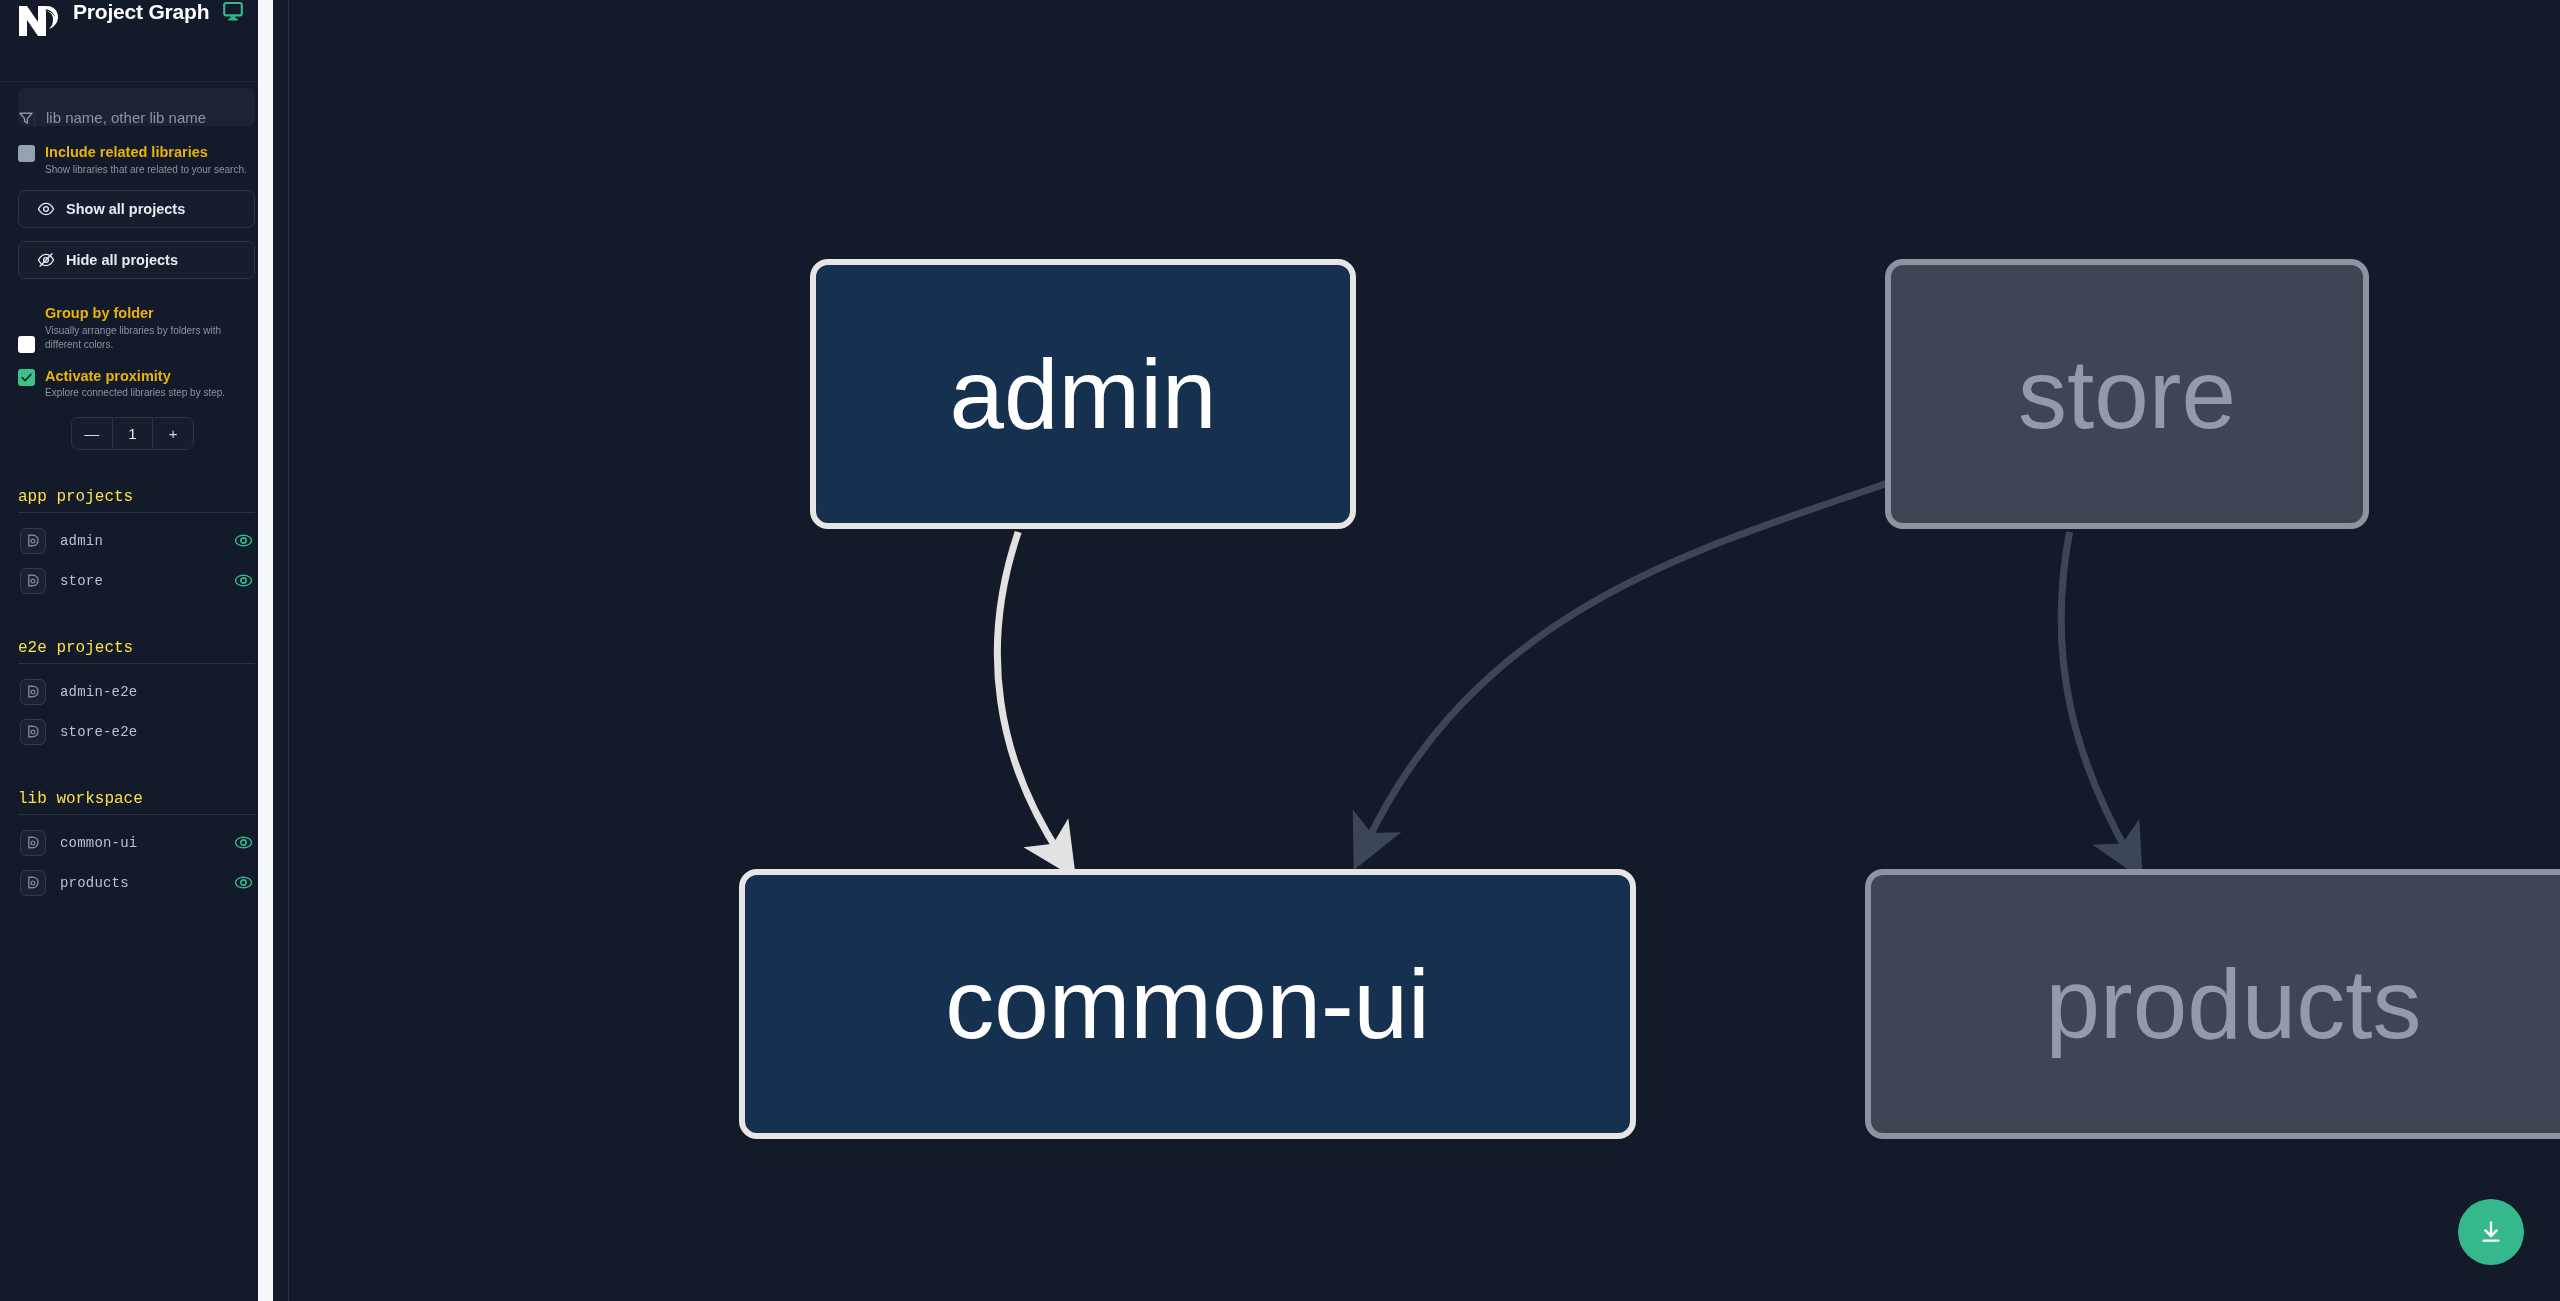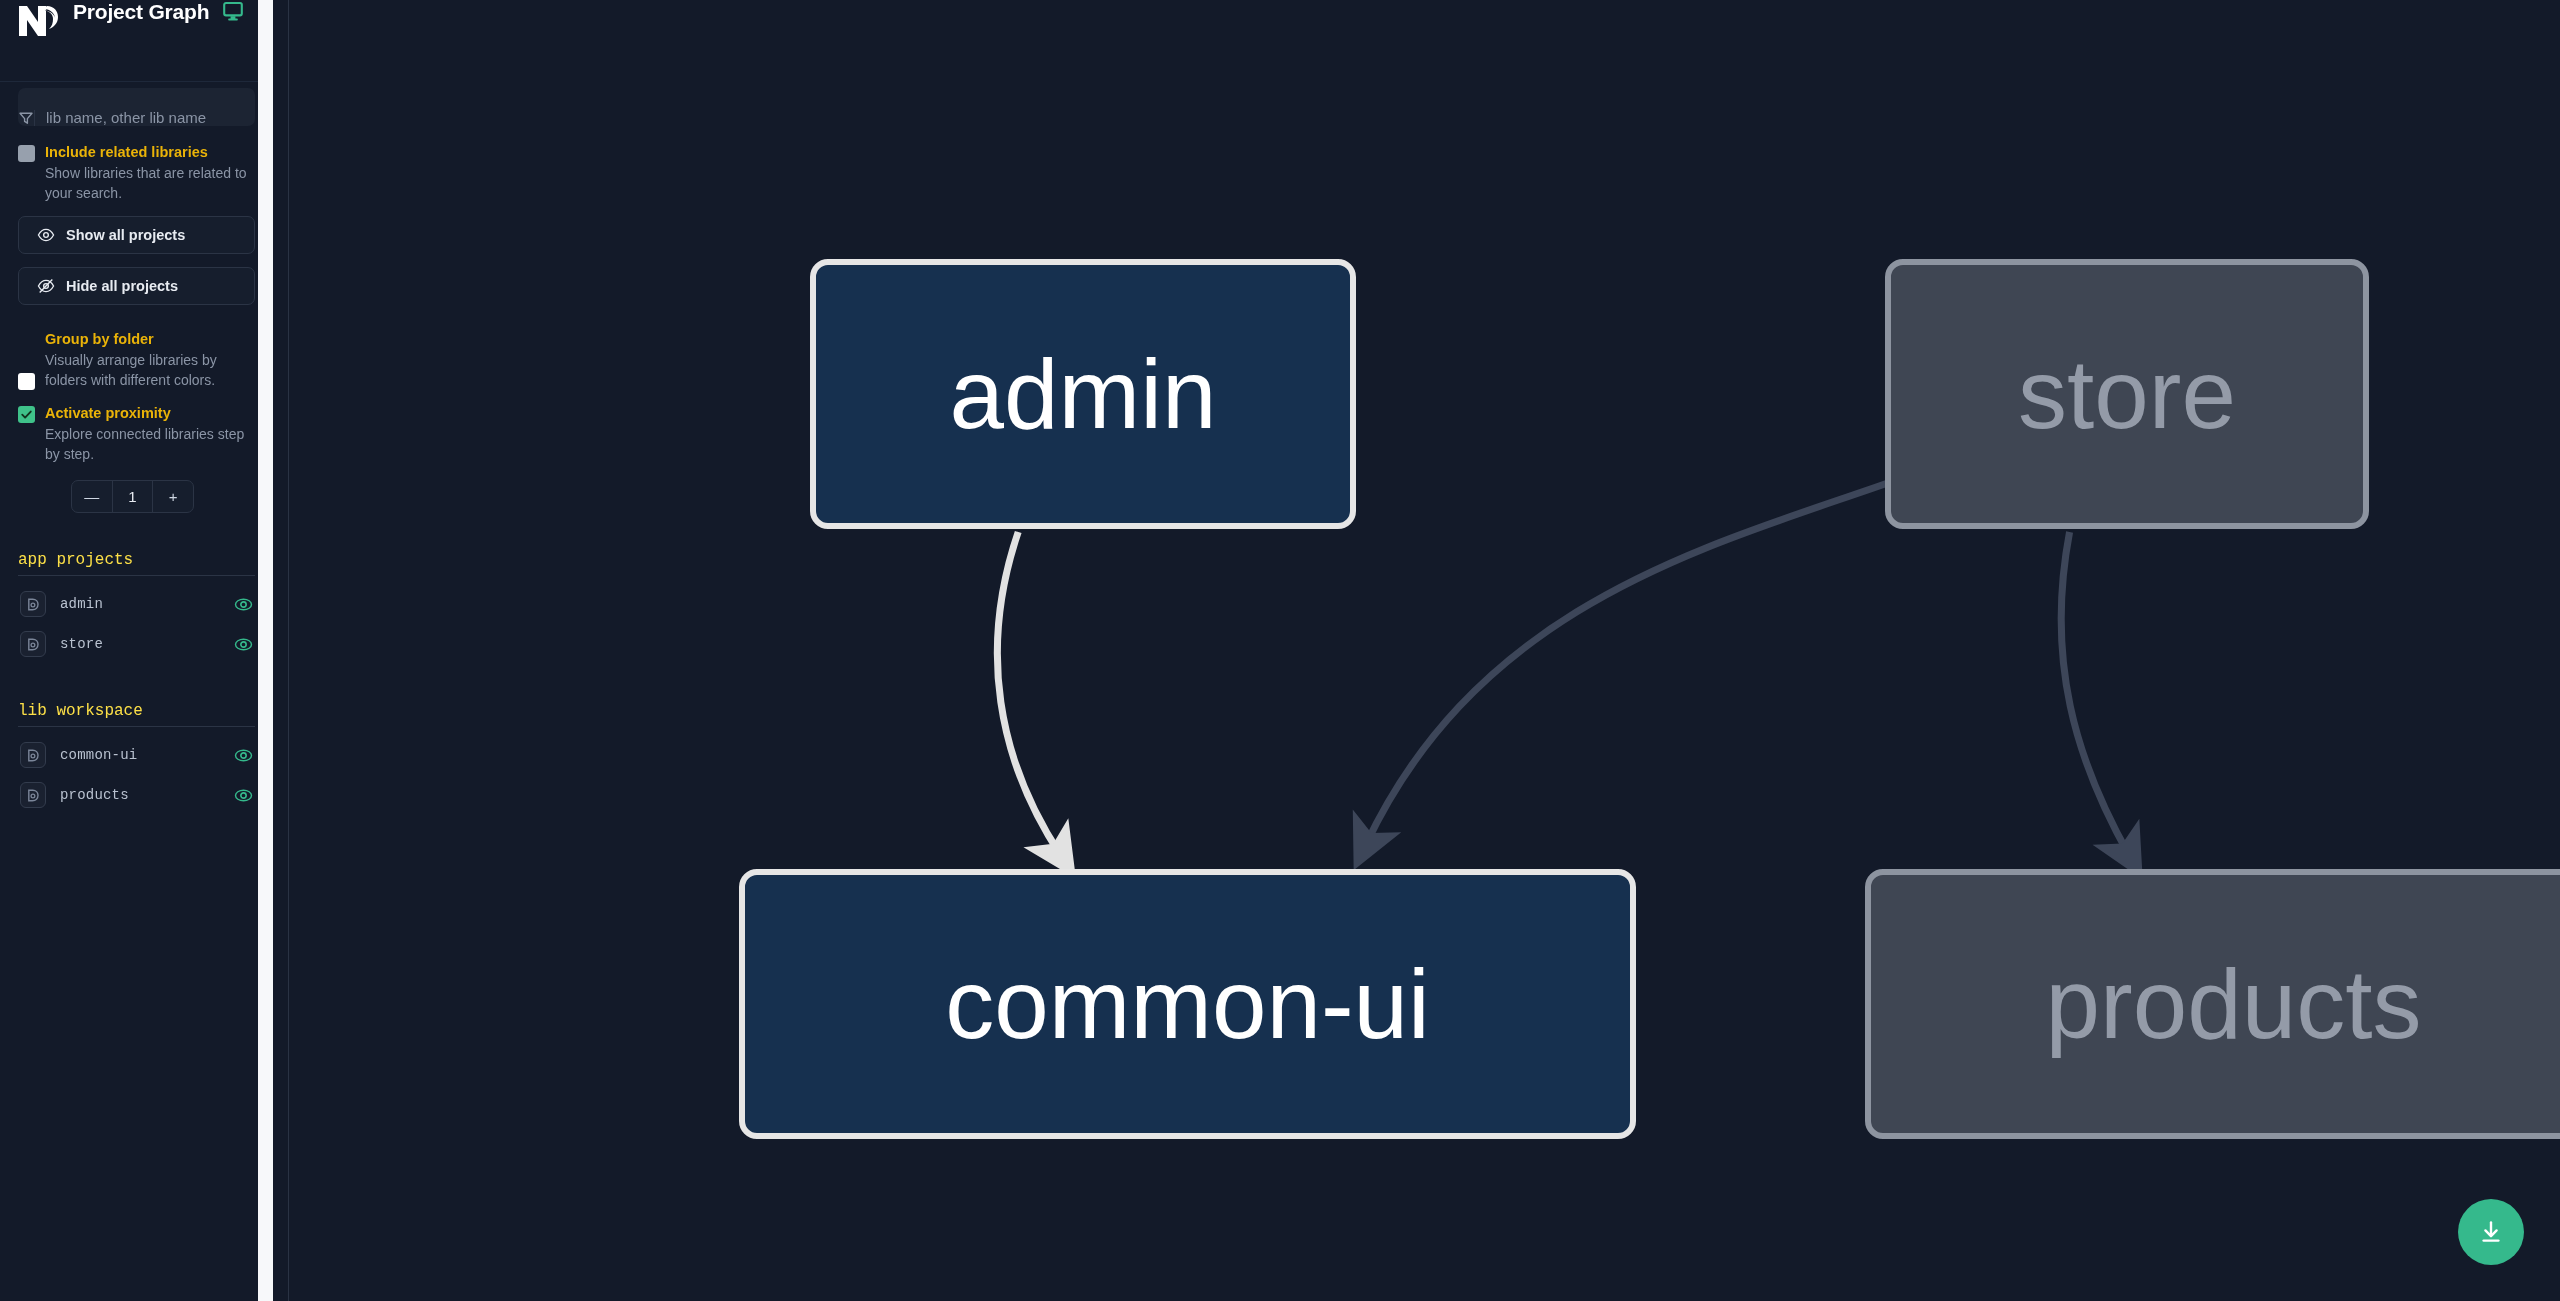--- a/index.html
+++ b/index.html
@@ -72,21 +72,21 @@
   .cbox {
     width: 17px; height: 17px; flex: 0 0 17px; border-radius: 3px;
     margin-top: 2px;
   }
   .cbox.off   { background: #97a0ad; }
   .cbox.white { background: #ffffff; }
   .cbox.on    { background: #3fc28a; display:flex; align-items:center; justify-content:center; }
   .cbox.on svg { width: 13px; height: 13px; display:block; }
   .check-text { display: flex; flex-direction: column; }
   .check-title { color: #eab308; font-size: 14.5px; font-weight: 700; line-height: 1.35; }
-  .check-desc  { color: #8b95a6; font-size: 14px; line-height: 1.45; }
+  .check-desc  { color: #8b95a6; font-size: 10px; line-height: 1.45; }
 
   .btn {
     display: flex; align-items: center; gap: 11px;
     height: 38px; width: 100%;
     margin-top: 13px;
     background: #161e2d;
     border: 1px solid #2b3445;
     border-radius: 7px;
     color: #e7ebf1; font-size: 14.5px; font-weight: 700;
     padding: 0 18px;
@@ -297,20 +297,41 @@
         <span class="proj-name">store</span>
         <span>
           <svg class="eye-green" viewBox="0 0 20 20" xmlns="http://www.w3.org/2000/svg" aria-hidden="true">
             <ellipse cx="10" cy="10" rx="8.4" ry="5.6" fill="none" stroke="#35b98c" stroke-width="1.5"></ellipse>
             <circle cx="10" cy="10" r="2.8" fill="none" stroke="#35b98c" stroke-width="1.7"></circle>
           </svg>
         </span>
       </div>
     </div>
 
+    <div class="group">
+      <div class="group-title">e2e projects</div>
+      <div class="proj-row">
+        <span class="proj-icon">
+          <svg viewBox="0 0 16 16" xmlns="http://www.w3.org/2000/svg" aria-hidden="true">
+            <path d="M3 2.4 h4.2 c3.4 0 5.6 2.3 5.6 5.4 0 3.3 -2.3 5.8 -5.9 5.8 H3 z" fill="none" stroke="#7b8699" stroke-width="1.5"></path>
+            <circle cx="7.4" cy="8.6" r="2" fill="none" stroke="#7b8699" stroke-width="1.4"></circle>
+          </svg>
+        </span>
+        <span class="proj-name">admin-e2e</span>
+      </div>
+      <div class="proj-row">
+        <span class="proj-icon">
+          <svg viewBox="0 0 16 16" xmlns="http://www.w3.org/2000/svg" aria-hidden="true">
+            <path d="M3 2.4 h4.2 c3.4 0 5.6 2.3 5.6 5.4 0 3.3 -2.3 5.8 -5.9 5.8 H3 z" fill="none" stroke="#7b8699" stroke-width="1.5"></path>
+            <circle cx="7.4" cy="8.6" r="2" fill="none" stroke="#7b8699" stroke-width="1.4"></circle>
+          </svg>
+        </span>
+        <span class="proj-name">store-e2e</span>
+      </div>
+    </div>
 
     <div class="group">
       <div class="group-title">lib workspace</div>
       <div class="proj-row">
         <span class="proj-icon">
           <svg viewBox="0 0 16 16" xmlns="http://www.w3.org/2000/svg" aria-hidden="true">
             <path d="M3 2.4 h4.2 c3.4 0 5.6 2.3 5.6 5.4 0 3.3 -2.3 5.8 -5.9 5.8 H3 z" fill="none" stroke="#7b8699" stroke-width="1.5"></path>
             <circle cx="7.4" cy="8.6" r="2" fill="none" stroke="#7b8699" stroke-width="1.4"></circle>
           </svg>
         </span>

